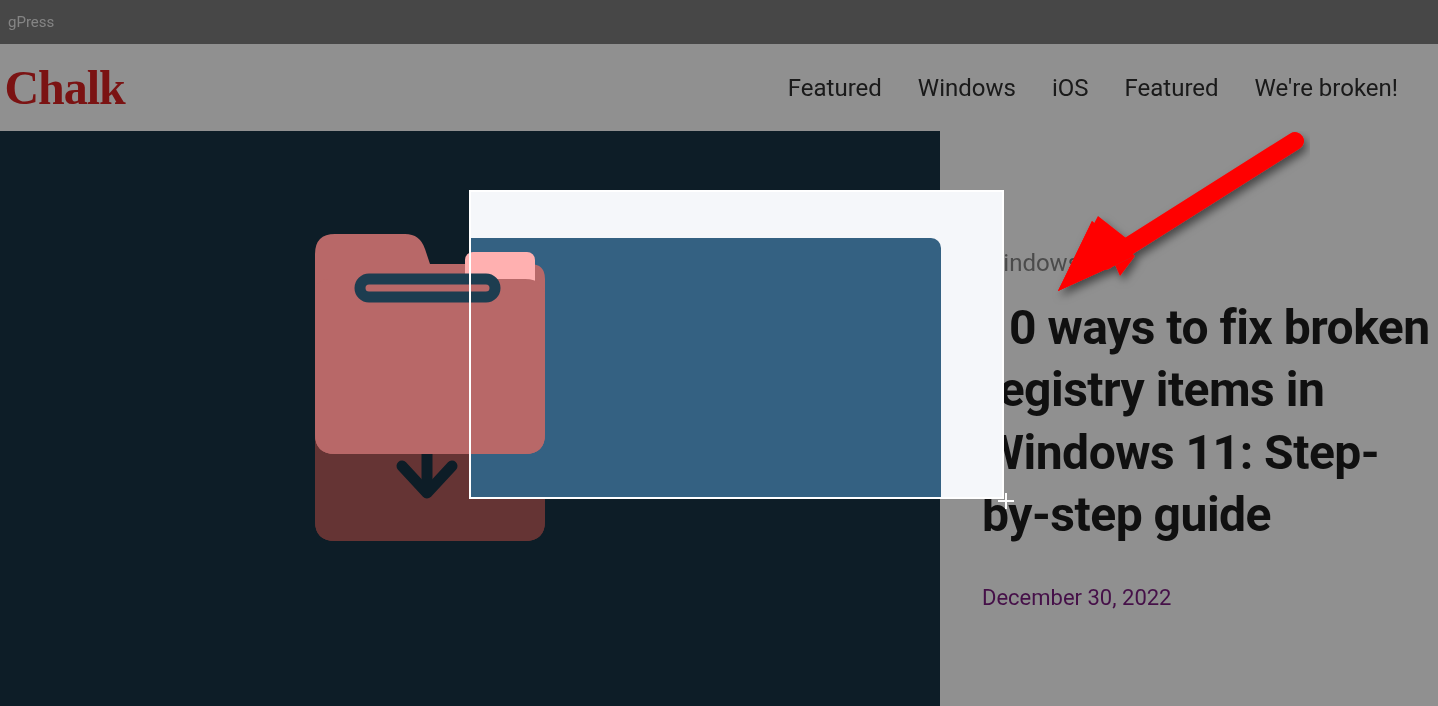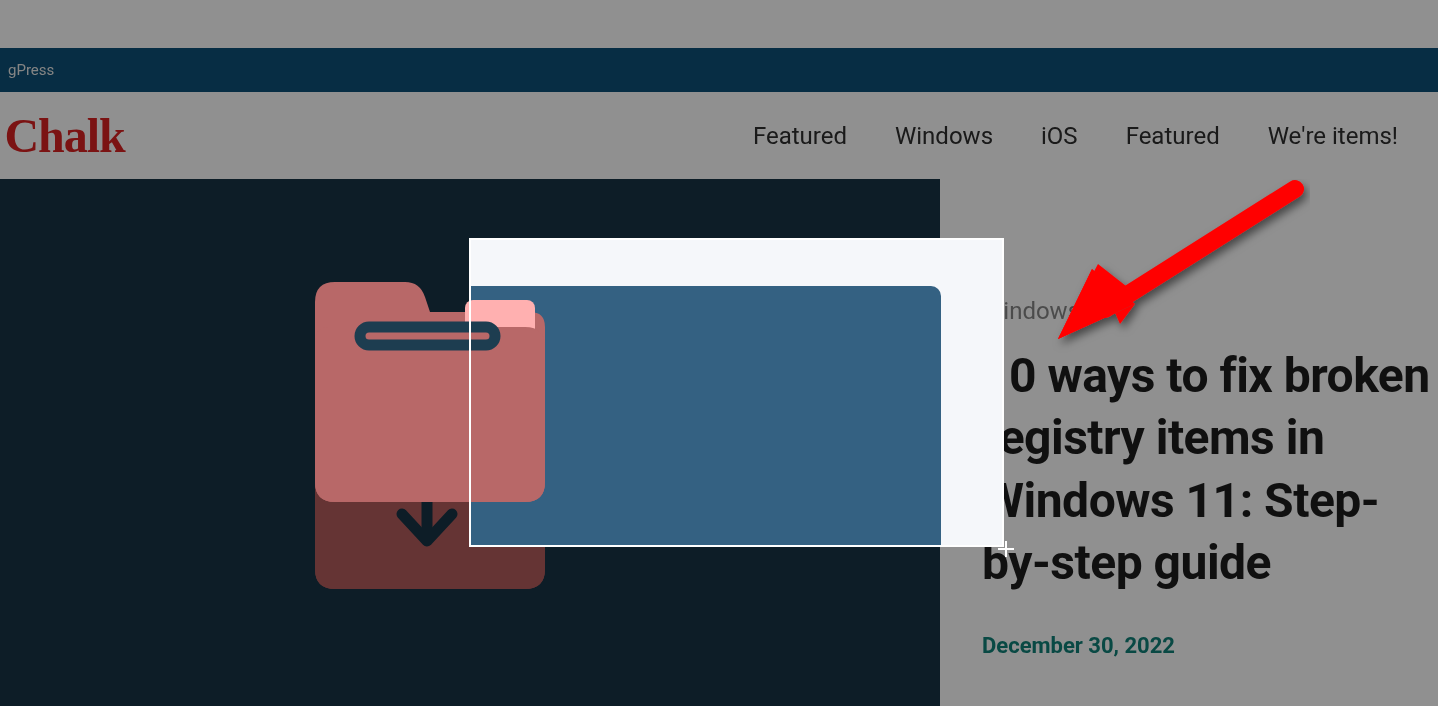--- a/index.html
+++ b/index.html
@@ -13,25 +13,24 @@
       width: 1438px;
       height: 706px;
       overflow: hidden;
       position: relative;
       background: #e8e8e8;
     }
     
     .browser-bar {
       width: 100%;
       height: 44px;
-      background: #0c4a6e;
+      background: #737373;
       display: flex;
       align-items: center;
       padding-left: 8px;
-      margin-top: 48px;
     }
     
     .browser-tab-text {
       color: #d5d5d5;
       font-size: 15px;
     }
     
     .page-container {
       width: 100%;
       height: calc(100% - 44px);
@@ -54,21 +53,21 @@
       font-size: 48px;
       font-weight: 900;
       color: #c72020;
       letter-spacing: -1px;
       margin-left: -50px;
       white-space: nowrap;
     }
     
     .nav {
       display: flex;
-      gap: 48px;
+      gap: 36px;
     }
     
     .nav-item {
       font-size: 24px;
       color: #2a2a2a;
       font-weight: 400;
       cursor: pointer;
     }
     
     .content {
@@ -112,22 +111,22 @@
       font-size: 48px;
       font-weight: 700;
       color: #1a1a1a;
       line-height: 1.3;
       margin-bottom: 38px;
       letter-spacing: -0.5px;
     }
     
     .article-date {
       font-size: 22px;
-      color: #0f766e;
-      font-weight: 700;
+      color: #701a75;
+      font-weight: 400;
     }
     
     .selection-clear {
       position: absolute;
       left: 469px;
       top: 146px;
       width: 535px;
       height: 309px;
       z-index: 7;
       pointer-events: none;
@@ -184,21 +183,21 @@
 
 <div class="page-container">
 
   <div class="header">
     <div class="logo">ds Chalk</div>
     <nav class="nav">
       <a class="nav-item">Featured</a>
       <a class="nav-item">Windows</a>
       <a class="nav-item">iOS</a>
       <a class="nav-item">Featured</a>
-      <a class="nav-item">We're items!</a>
+      <a class="nav-item">We're broken!</a>
     </nav>
   </div>
 
   <div class="content">
     <div class="featured-image">
       <div class="folder-icon">
         <svg viewBox="0 0 235 230" width="235" height="230">
 
           <path d="M 5 30 Q 5 10 25 10 L 95 10 Q 110 10 115 25 L 120 40 L 220 40 Q 235 40 235 55 L 235 210 Q 235 230 215 230 L 25 230 Q 5 230 5 210 Z" fill="#a35555"></path>
 

